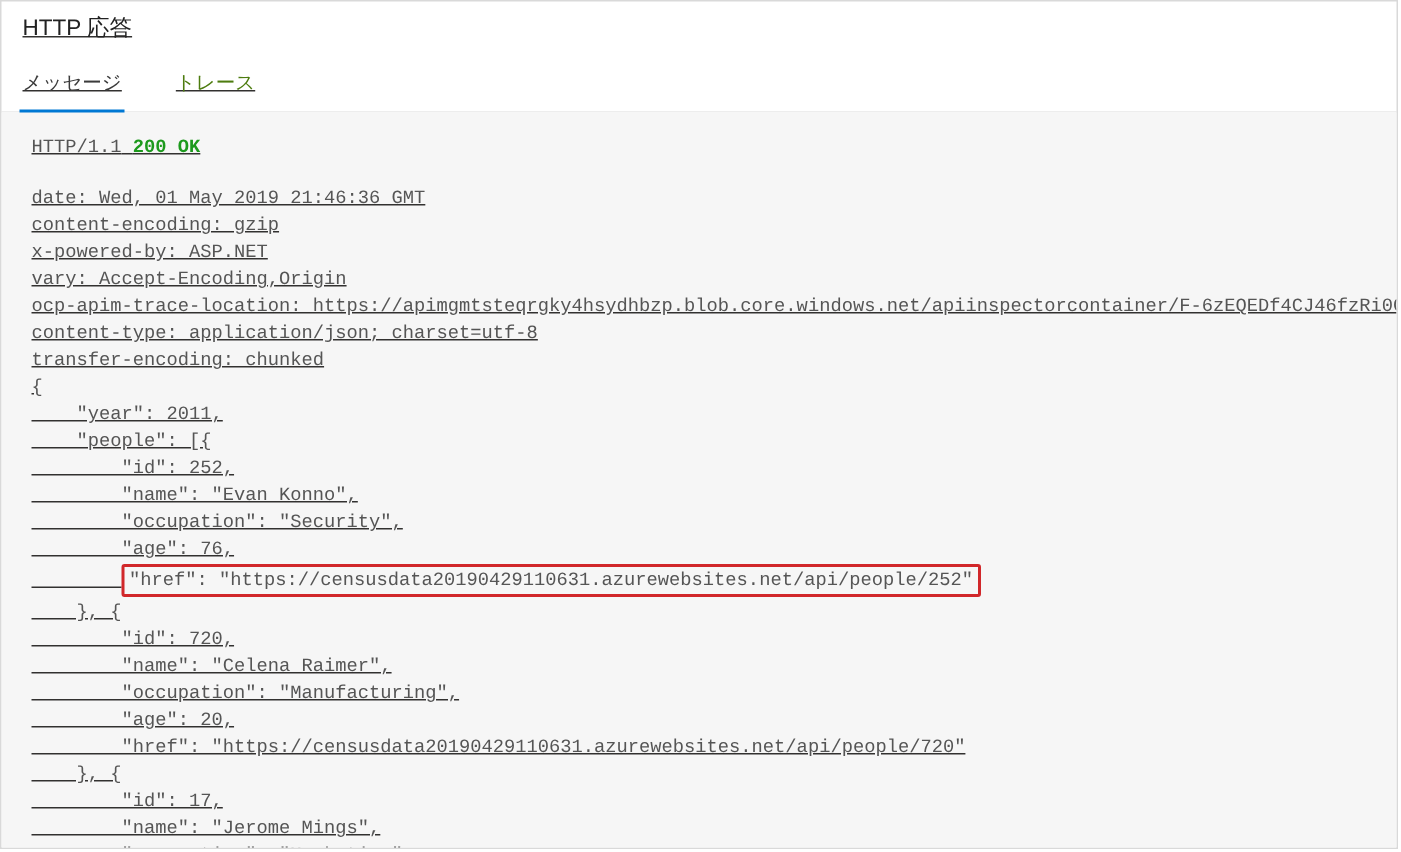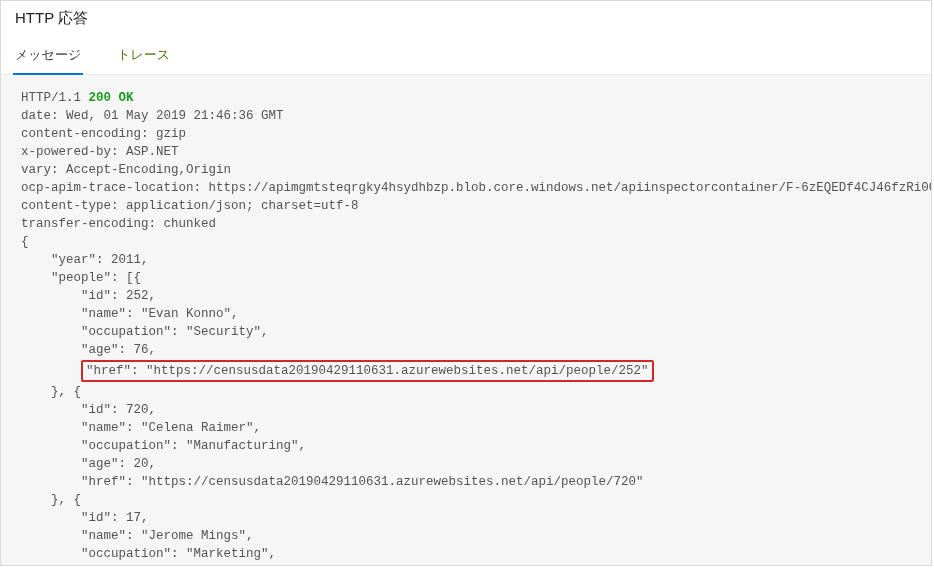--- a/index.html
+++ b/index.html
@@ -12,20 +12,21 @@
     height: 568px;
     overflow: hidden;
   }
   .panel {
     width: 932px;
     height: 566px;
     border: 1px solid #d9d9d9;
     box-sizing: border-box;
     overflow: hidden;
     background: #fff;
+    text-decoration: underline;
   }
   .title {
     font-size: 15px;
     font-weight: 400;
     padding: 8px 14px 12px 14px;
     color: #222;
   }
   .tabs {
     display: flex;
     border-bottom: 1px solid rgba(0,0,0,0.07);
@@ -60,20 +61,21 @@
     padding: 14px 20px;
     font-family: Consolas, "Courier New", monospace;
     font-size: 12.5px;
     line-height: 18px;
     color: #555;
     height: calc(100% - 86px);
     overflow: hidden;
     white-space: pre;
   }
   .status-line {
+    margin-bottom: 16px;
   }
   .status-ok {
     color: #1d9a1d;
     font-weight: bold;
   }
   .highlight-box {
     display: inline-block;
     border: 2px solid #d1272a;
     border-radius: 2px;
     padding: 0 3px;

